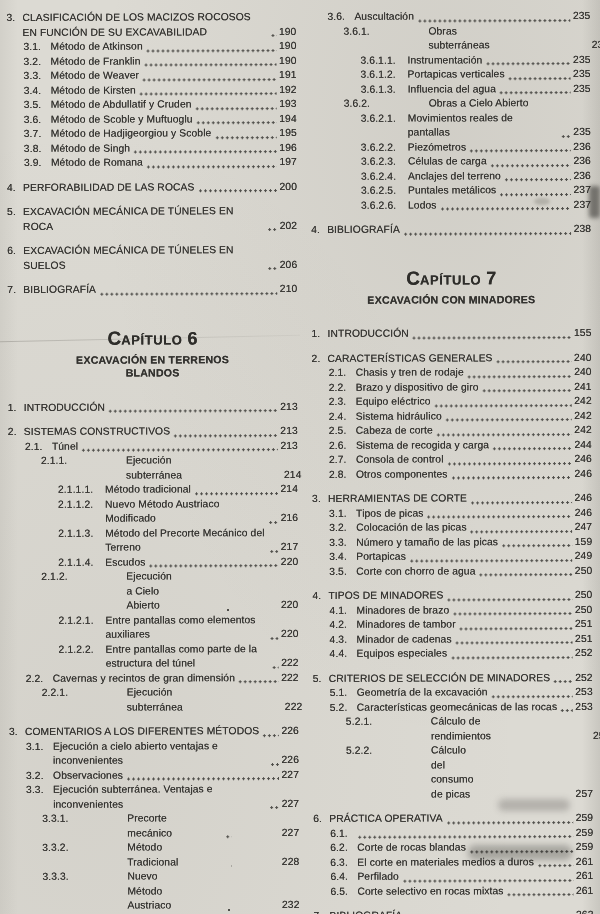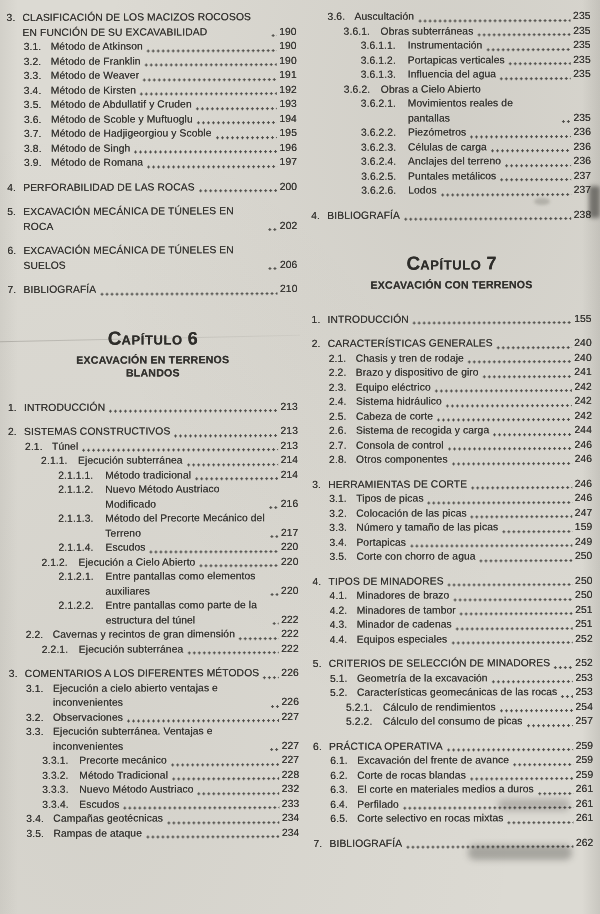--- a/index.html
+++ b/index.html
@@ -42,21 +42,21 @@
     align-self:flex-end;margin-bottom:2px;
     background-image:radial-gradient(circle,#4f4e4a 1px,rgba(0,0,0,0) 1.1px);
     background-size:5px 3px;background-repeat:repeat-x;background-position:0 100%;
   }
   .entry .pg{flex:none;padding-left:3px;align-self:flex-end;}
 
   .entry.l0{padding-left:0;}
   .entry.l0 .num{width:16px;}
   .entry.l1{padding-left:17px;}
   .entry.l1 .num{width:27px;}
-  .entry.l2{padding-left:33px;}
+  .entry.l2{padding-left:33px;gap:48px;}
   .entry.l2 .num{width:37px;}
   .entry.l3{padding-left:50px;}
   .entry.l3 .num{width:47px;}
   .entry.l0:not(:first-child){margin-top:10px;}
 
   .chapter{text-align:center;margin:30px 0 20px 0;}
   .chapline{font-weight:bold;color:#2e2d2a;text-shadow:0 0 0.4px rgba(46,45,42,0.9);}
   .cap-first{font-size:19px;}
   .cap-rest{font-size:13px;letter-spacing:0.6px;}
   .cap-num{font-size:18px;margin-left:5px;}
@@ -379,21 +379,21 @@
           <span class="pg">237</span>
         </div>
         <div class="entry l0">
           <span class="num">4.</span>
           <span class="txt">BIBLIOGRAFÍA</span>
           <span class="dots"></span>
           <span class="pg">238</span>
         </div>
         <div class="chapter">
           <div class="chapline"><span class="cap-first">C</span><span class="cap-rest">APÍTULO</span><span class="cap-num">7</span></div>
-          <div class="subtitle">EXCAVACIÓN CON TERRENOS</div>
+          <div class="subtitle">EXCAVACIÓN CON MINADORES</div>
         </div>
         <div class="entry l0">
           <span class="num">1.</span>
           <span class="txt">INTRODUCCIÓN</span>
           <span class="dots"></span>
           <span class="pg">155</span>
         </div>
         <div class="entry l0">
           <span class="num">2.</span>
           <span class="txt">CARACTERÍSTICAS GENERALES</span>
@@ -545,21 +545,20 @@
           <span class="pg">257</span>
         </div>
         <div class="entry l0">
           <span class="num">6.</span>
           <span class="txt">PRÁCTICA OPERATIVA</span>
           <span class="dots"></span>
           <span class="pg">259</span>
         </div>
         <div class="entry l1">
           <span class="num">6.1.</span>
-          <span class="txt">Excavación del frente de avance</span>
           <span class="dots"></span>
           <span class="pg">259</span>
         </div>
         <div class="entry l1">
           <span class="num">6.2.</span>
           <span class="txt">Corte de rocas blandas</span>
           <span class="dots"></span>
           <span class="pg">259</span>
         </div>
         <div class="entry l1">

